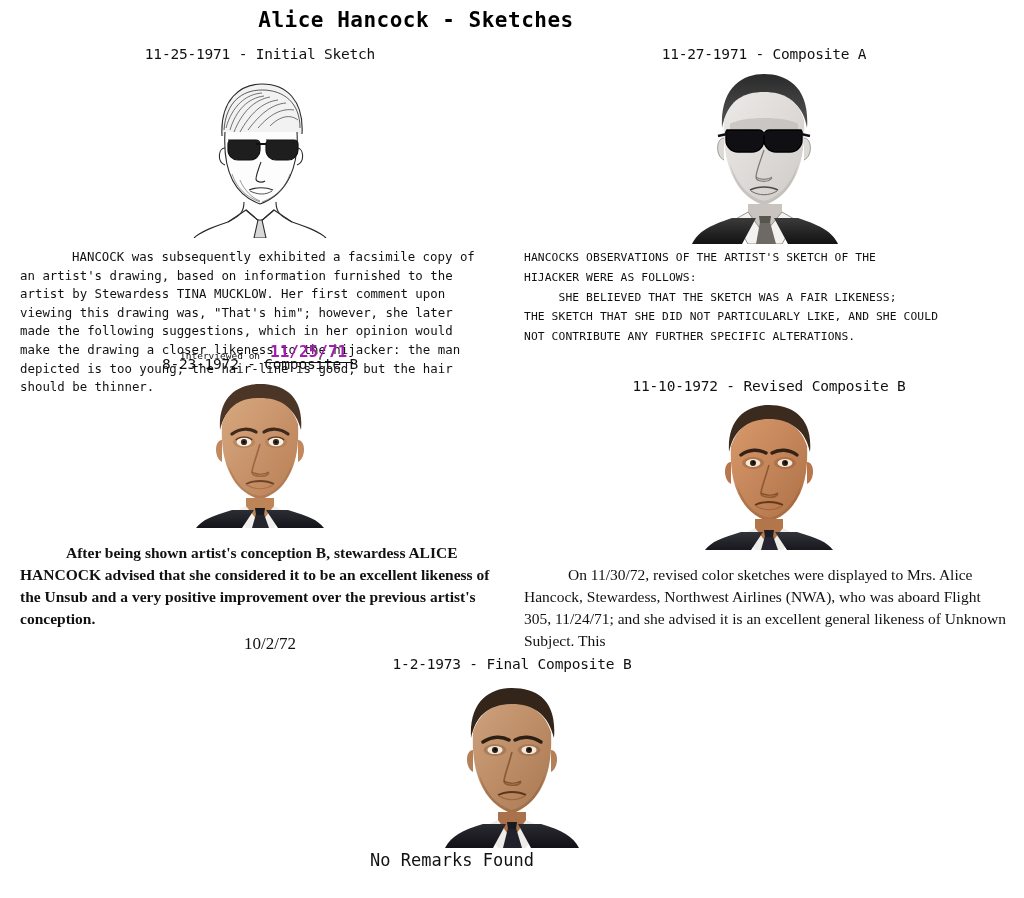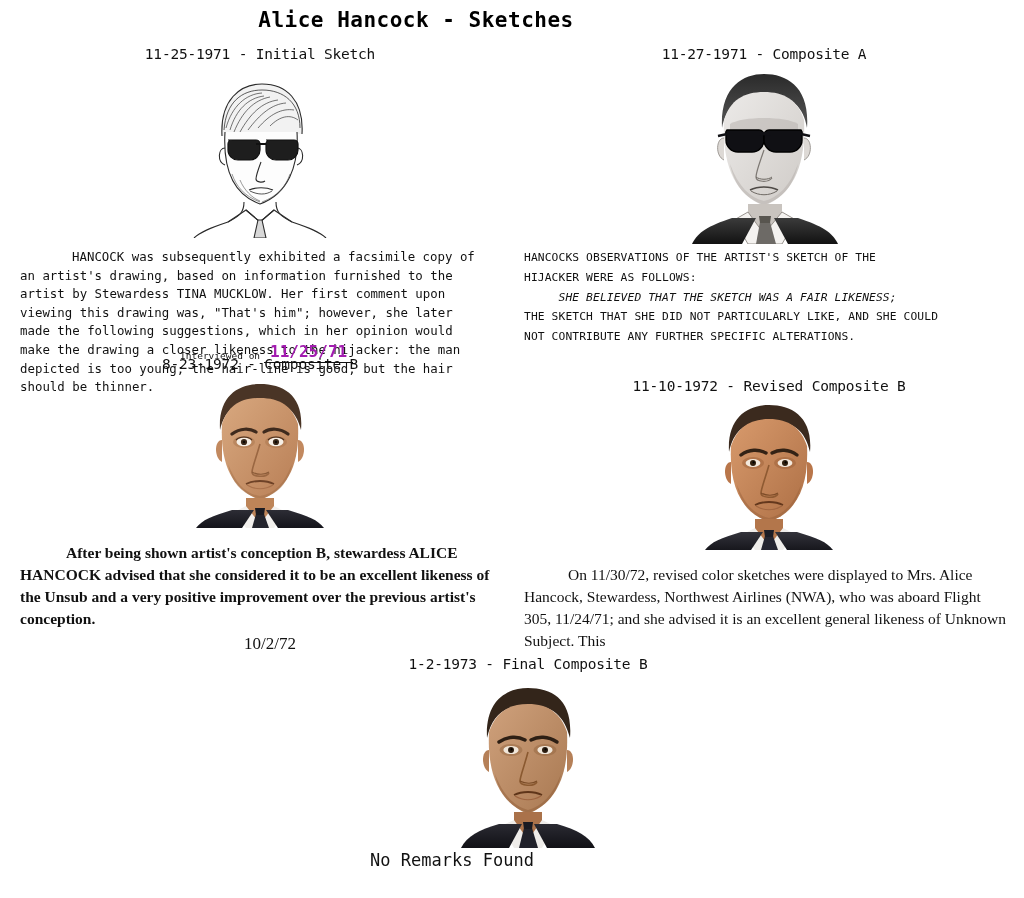--- a/index.html
+++ b/index.html
@@ -228,21 +228,21 @@
         <path d="M68 154 C44 162 34 168 28 180 L78 180 L92 154 Z" fill="url(#ga-suit)"></path>
         <path d="M134 154 C158 162 168 168 174 180 L124 180 L110 154 Z" fill="url(#ga-suit)"></path>
 
         <path d="M96 158 L106 158 L112 180 L92 180 Z" fill="#6d6a66"></path>
         <path d="M95 152 L107 152 L106 159 L96 159 Z" fill="#58554f"></path>
       </svg>
     </div>
     <div class="note-smallcaps" style="margin-top:4px; width:470px;">
       <div>HANCOCKS OBSERVATIONS OF THE ARTIST'S SKETCH OF THE</div>
       <div>HIJACKER WERE AS FOLLOWS:</div>
-      <div style="white-space:pre;font-style:italic;">     SHE BELIEVED THAT THE SKETCH WAS A FAIR LIKENESS;</div>
+      <div style="white-space:pre;">     SHE BELIEVED THAT THE SKETCH WAS A FAIR LIKENESS;</div>
       <div>THE SKETCH THAT SHE DID NOT PARTICULARLY LIKE, AND SHE COULD</div>
       <div>NOT CONTRIBUTE ANY FURTHER SPECIFIC ALTERATIONS.</div>
     </div>
   </div>
 
   <div class="panel" style="left:20px; top:356px; width:480px;">
     <div class="panel-caption">8-23-1972 - Composite B</div>
     <div class="sketch-wrap" style="height:150px; margin-top:6px;">
       <svg class="face" width="176" height="150" viewBox="0 0 176 150">
         <defs>
@@ -344,21 +344,21 @@
         <path d="M116 132 C136 138 146 142 152 150 L106 150 L94 132 Z" fill="url(#gc-suit)"></path>
         <path d="M84 136 L92 136 L97 150 L80 150 Z" fill="#242530"></path>
         <path d="M83 130 L93 130 L92 137 L84 137 Z" fill="#1b1c25"></path>
       </svg>
     </div>
     <div class="note-serif" style="margin-top:14px; width:482px;">
       <span style="display:inline-block;width:44px;"></span><span>On 11/30/72, revised color sketches were displayed to Mrs. Alice Hancock, Stewardess, Northwest Airlines (NWA), who was aboard Flight 305, 11/24/71; and she advised it is an excellent general likeness of Unknown Subject.  This</span>
     </div>
   </div>
 
-  <div class="panel" style="left:288px; top:656px; width:480px;">
+  <div class="panel" style="left:272px; top:656px; width:480px;">
     <div class="panel-caption">1-2-1973 - Final Composite B</div>
     <div class="sketch-wrap" style="height:170px; margin-top:6px;">
       <svg class="face" width="190" height="168" viewBox="0 0 190 168">
         <defs>
           <linearGradient id="gd-skin" x1="0" y1="0" x2="1" y2="1">
             <stop offset="0%" stop-color="#cfa17c"></stop>
             <stop offset="100%" stop-color="#a87851"></stop>
           </linearGradient>
           <linearGradient id="gd-suit" x1="0" y1="0" x2="0" y2="1">
             <stop offset="0%" stop-color="#2a2a32"></stop>

